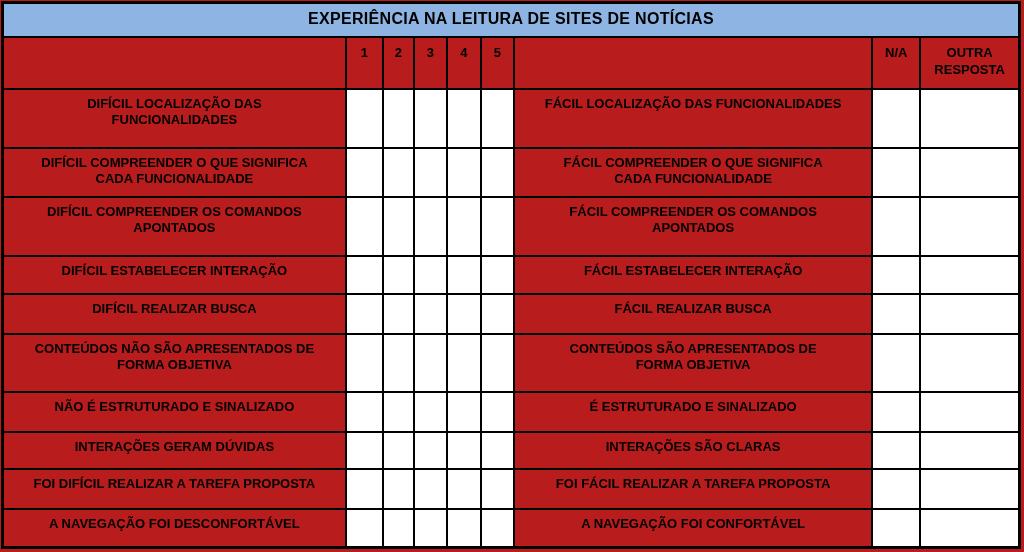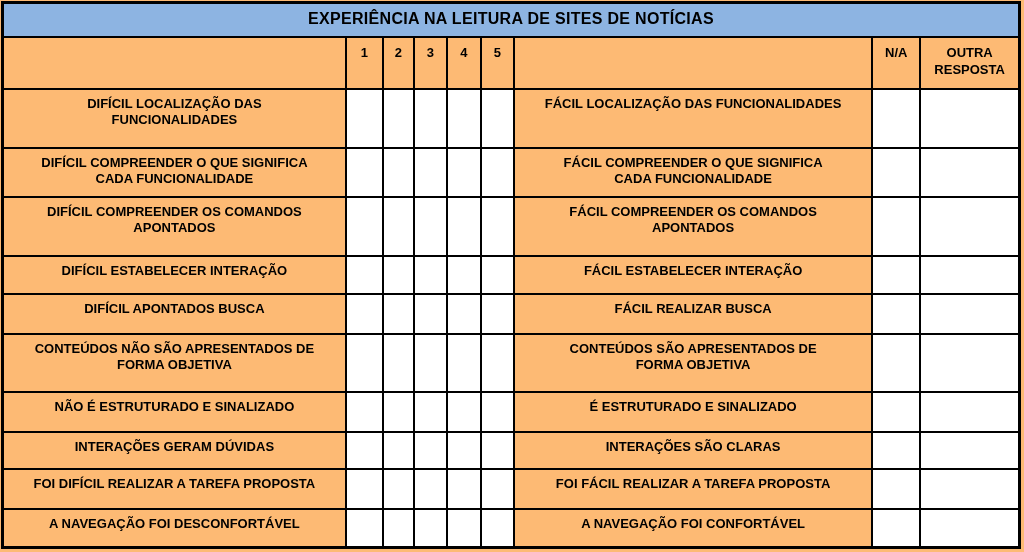--- a/index.html
+++ b/index.html
@@ -6,21 +6,21 @@
   html, body { background: #ffffff; }
   body {
     width: 1024px;
     height: 552px;
     font-family: "Liberation Sans", sans-serif;
     overflow: hidden;
   }
   .page {
     width: 1024px;
     height: 552px;
-    background: #fdba74;
+    background: #b91c1c;
     padding: 1px;
   }
   table.questionnaire {
     width: 1020px;
     height: 548px;
     border-collapse: collapse;
     table-layout: fixed;
     border: 3px solid #000000;
   }
   table.questionnaire th,
@@ -132,21 +132,21 @@
     <td class="cell"></td>
     <td class="cell"></td>
     <td class="cell"></td>
     <td class="cell"></td>
     <td class="cell"></td>
     <td class="stmt">FÁCIL ESTABELECER INTERAÇÃO</td>
     <td class="cell"></td>
     <td class="cell"></td>
   </tr>
         <tr style="height: 34px;">
-    <td class="stmt">DIFÍCIL APONTADOS BUSCA</td>
+    <td class="stmt">DIFÍCIL REALIZAR BUSCA</td>
     <td class="cell"></td>
     <td class="cell"></td>
     <td class="cell"></td>
     <td class="cell"></td>
     <td class="cell"></td>
     <td class="stmt">FÁCIL REALIZAR BUSCA</td>
     <td class="cell"></td>
     <td class="cell"></td>
   </tr>
         <tr style="height: 51px;">

